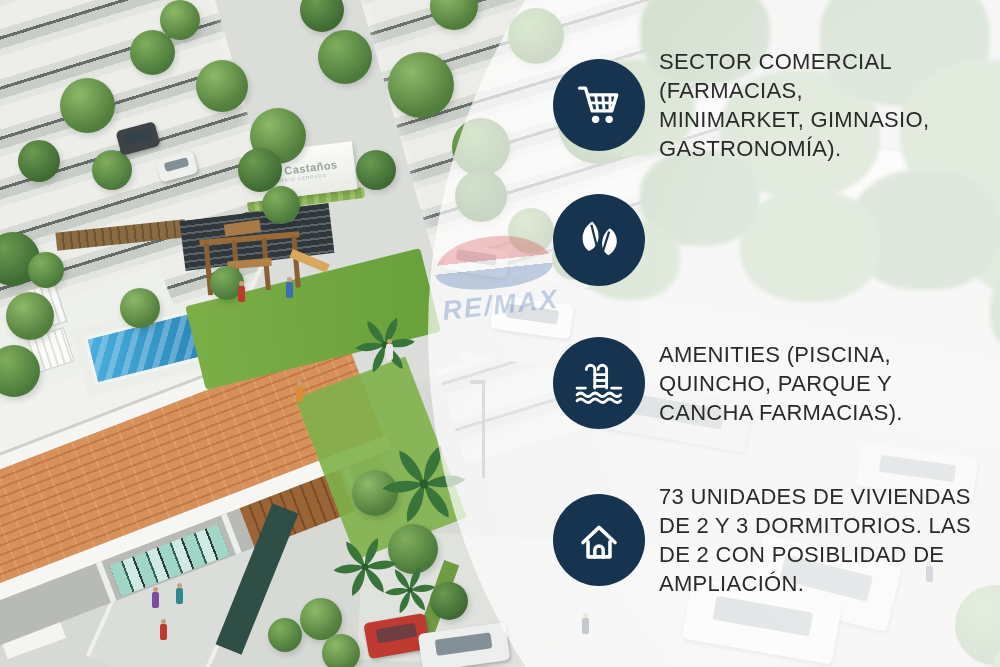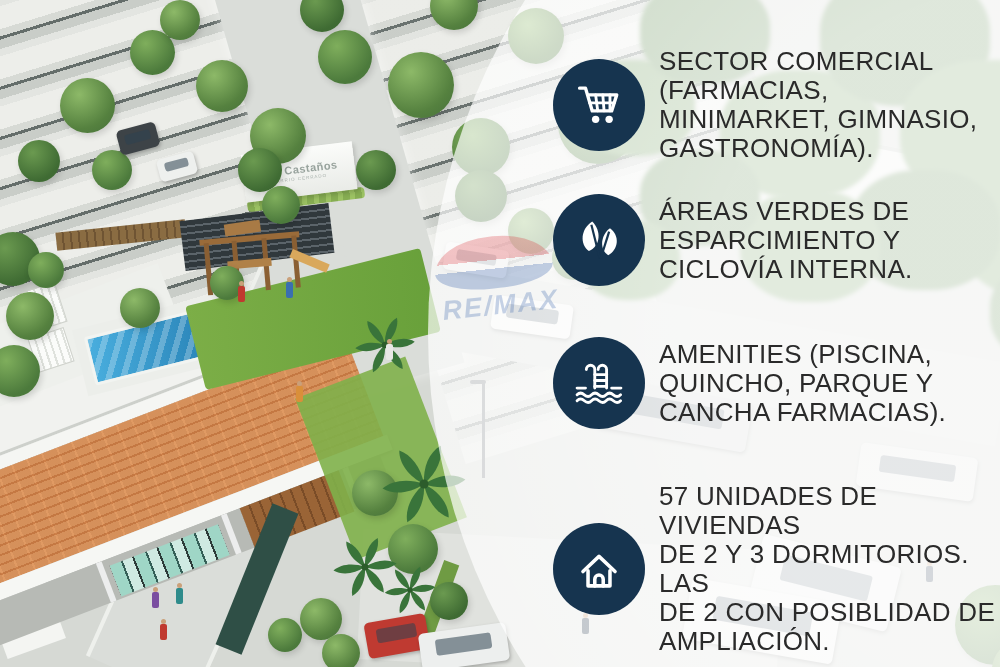--- a/index.html
+++ b/index.html
@@ -101,21 +101,21 @@
   
   .overlay{left:428px;top:-287px;width:1240px;height:1240px;border-radius:50%;z-index:5;
       background:radial-gradient(circle at 50% 50%,rgba(255,255,255,.80) 40%,rgba(255,255,255,.67) 78%,rgba(255,255,255,.5) 100%);}
 
   
   .features{inset:0;z-index:7;}
   .feature{left:553px;width:452px;display:flex;align-items:center;gap:14px;}
   .icon-circle{position:static;flex:0 0 auto;width:92px;height:92px;border-radius:50%;
       background:var(--navy,#16344f);display:flex;align-items:center;justify-content:center;}
   .icon-circle svg{position:static;}
-  .feature-text{position:static;white-space:pre-line;font-size:26px;line-height:29px;
+  .feature-text{position:static;white-space:pre-line;font-size:22px;line-height:29px;
       letter-spacing:.3px;color:var(--txt,#2a2a2a);}
 </style>
 </head>
 <body>
 
 <div class="stage">
 
   <div class="scene">
 
     <div class="strip" id="strip-a"></div>
@@ -350,23 +350,20 @@
 
     <div class="feature" style="top:194px">
       <div class="icon-circle">
         <svg width="54" height="54" viewBox="0 0 64 64">
           <path d="M24 10 C10 19 9 37 20 45 C34 39 35 21 24 10 Z" fill="#ffffff"></path>
           <path d="M45 18 C57 27 55 43 43 50 C32 43 34 26 45 18 Z" fill="#ffffff"></path>
           <path d="M23 14 L33 54" stroke="#16344f" stroke-width="2.6"></path>
           <path d="M44 22 L34 54" stroke="#16344f" stroke-width="2.6"></path>
         </svg>
       </div>
-      <div class="feature-text">ÁREAS VERDES DE
-ESPARCIMIENTO Y
-CICLOVÍA INTERNA.</div>
     </div>
 
     <div class="feature" style="top:337px">
       <div class="icon-circle">
         <svg width="54" height="54" viewBox="0 0 64 64" fill="none" stroke="#ffffff" stroke-width="3.4" stroke-linecap="round" stroke-linejoin="round">
           <path d="M27 38 V16 a5 5 0 0 0 -10 0"></path>
           <path d="M41 38 V16 a5 5 0 0 0 -10 0"></path>
           <line x1="27" y1="22" x2="41" y2="22"></line>
           <line x1="27" y1="29" x2="41" y2="29"></line>
           <line x1="27" y1="36" x2="41" y2="36"></line>
@@ -382,20 +379,20 @@
     </div>
 
     <div class="feature" style="top:482px">
       <div class="icon-circle">
         <svg width="54" height="54" viewBox="0 0 64 64" fill="none" stroke="#ffffff" stroke-width="4.2" stroke-linecap="round" stroke-linejoin="round">
           <path d="M13 35 L32 17 L51 35"></path>
           <path d="M19 34 V52 H45 V34"></path>
           <path d="M27 52 V44 a5 5 0 0 1 10 0 V52"></path>
         </svg>
       </div>
-      <div class="feature-text">57 UNIDADES DE VIVIENDAS
+      <div class="feature-text">73 UNIDADES DE VIVIENDAS
 DE 2 Y 3 DORMITORIOS. LAS
 DE 2 CON POSIBLIDAD DE
 AMPLIACIÓN.</div>
     </div>
 
   </div>
 </div>
 
 </body></html>

